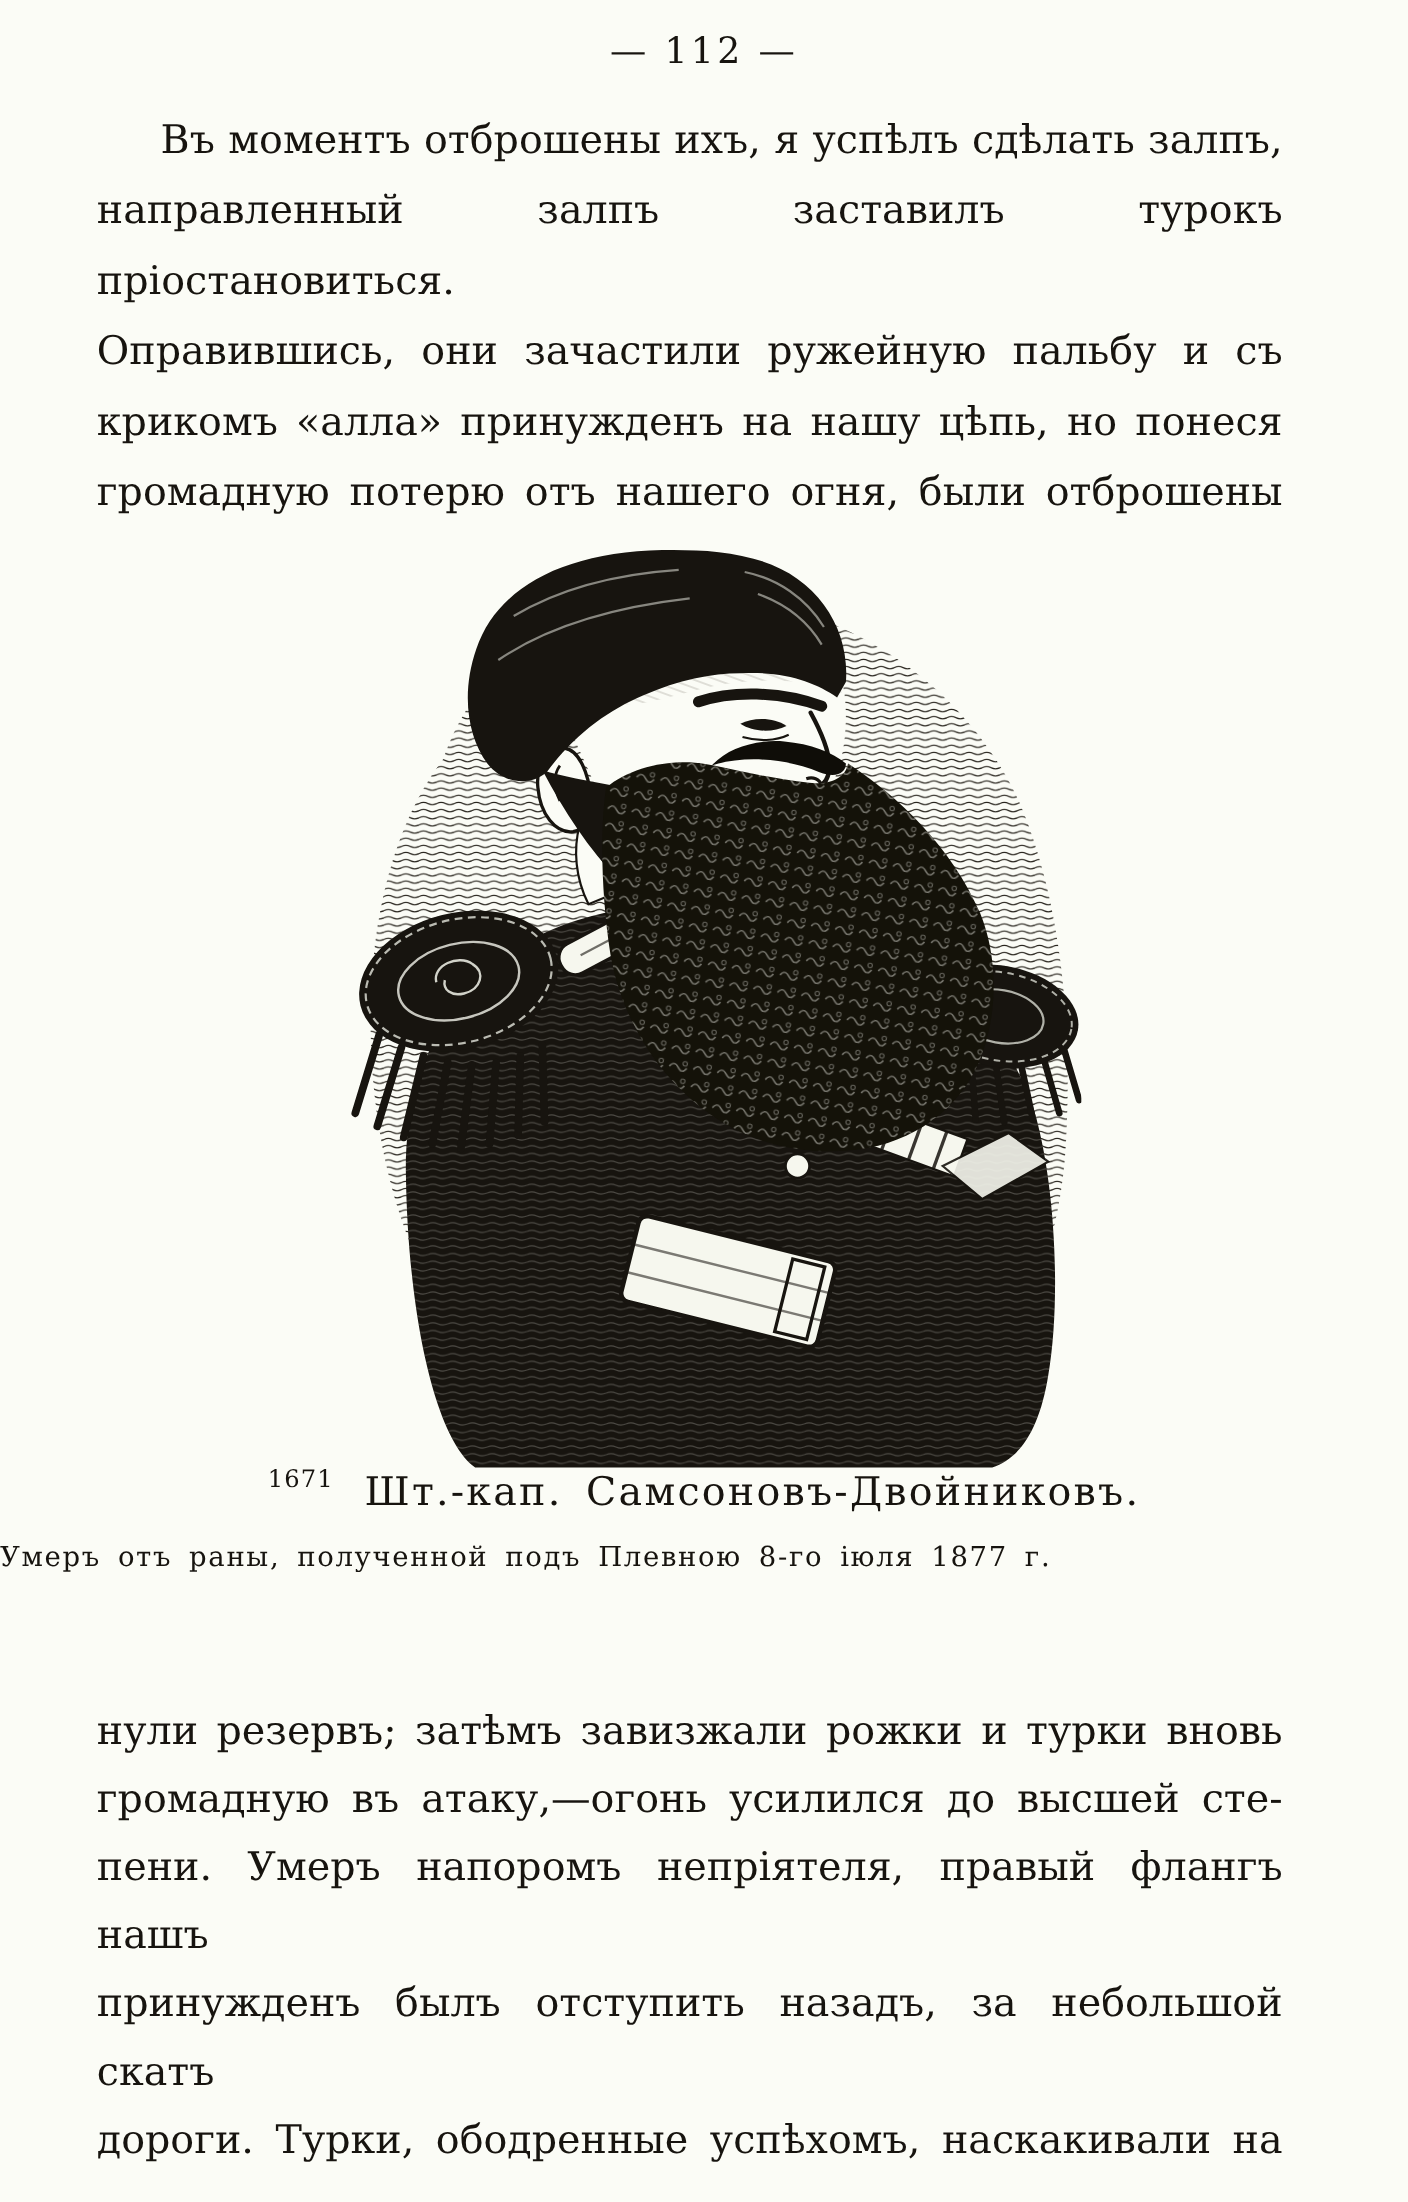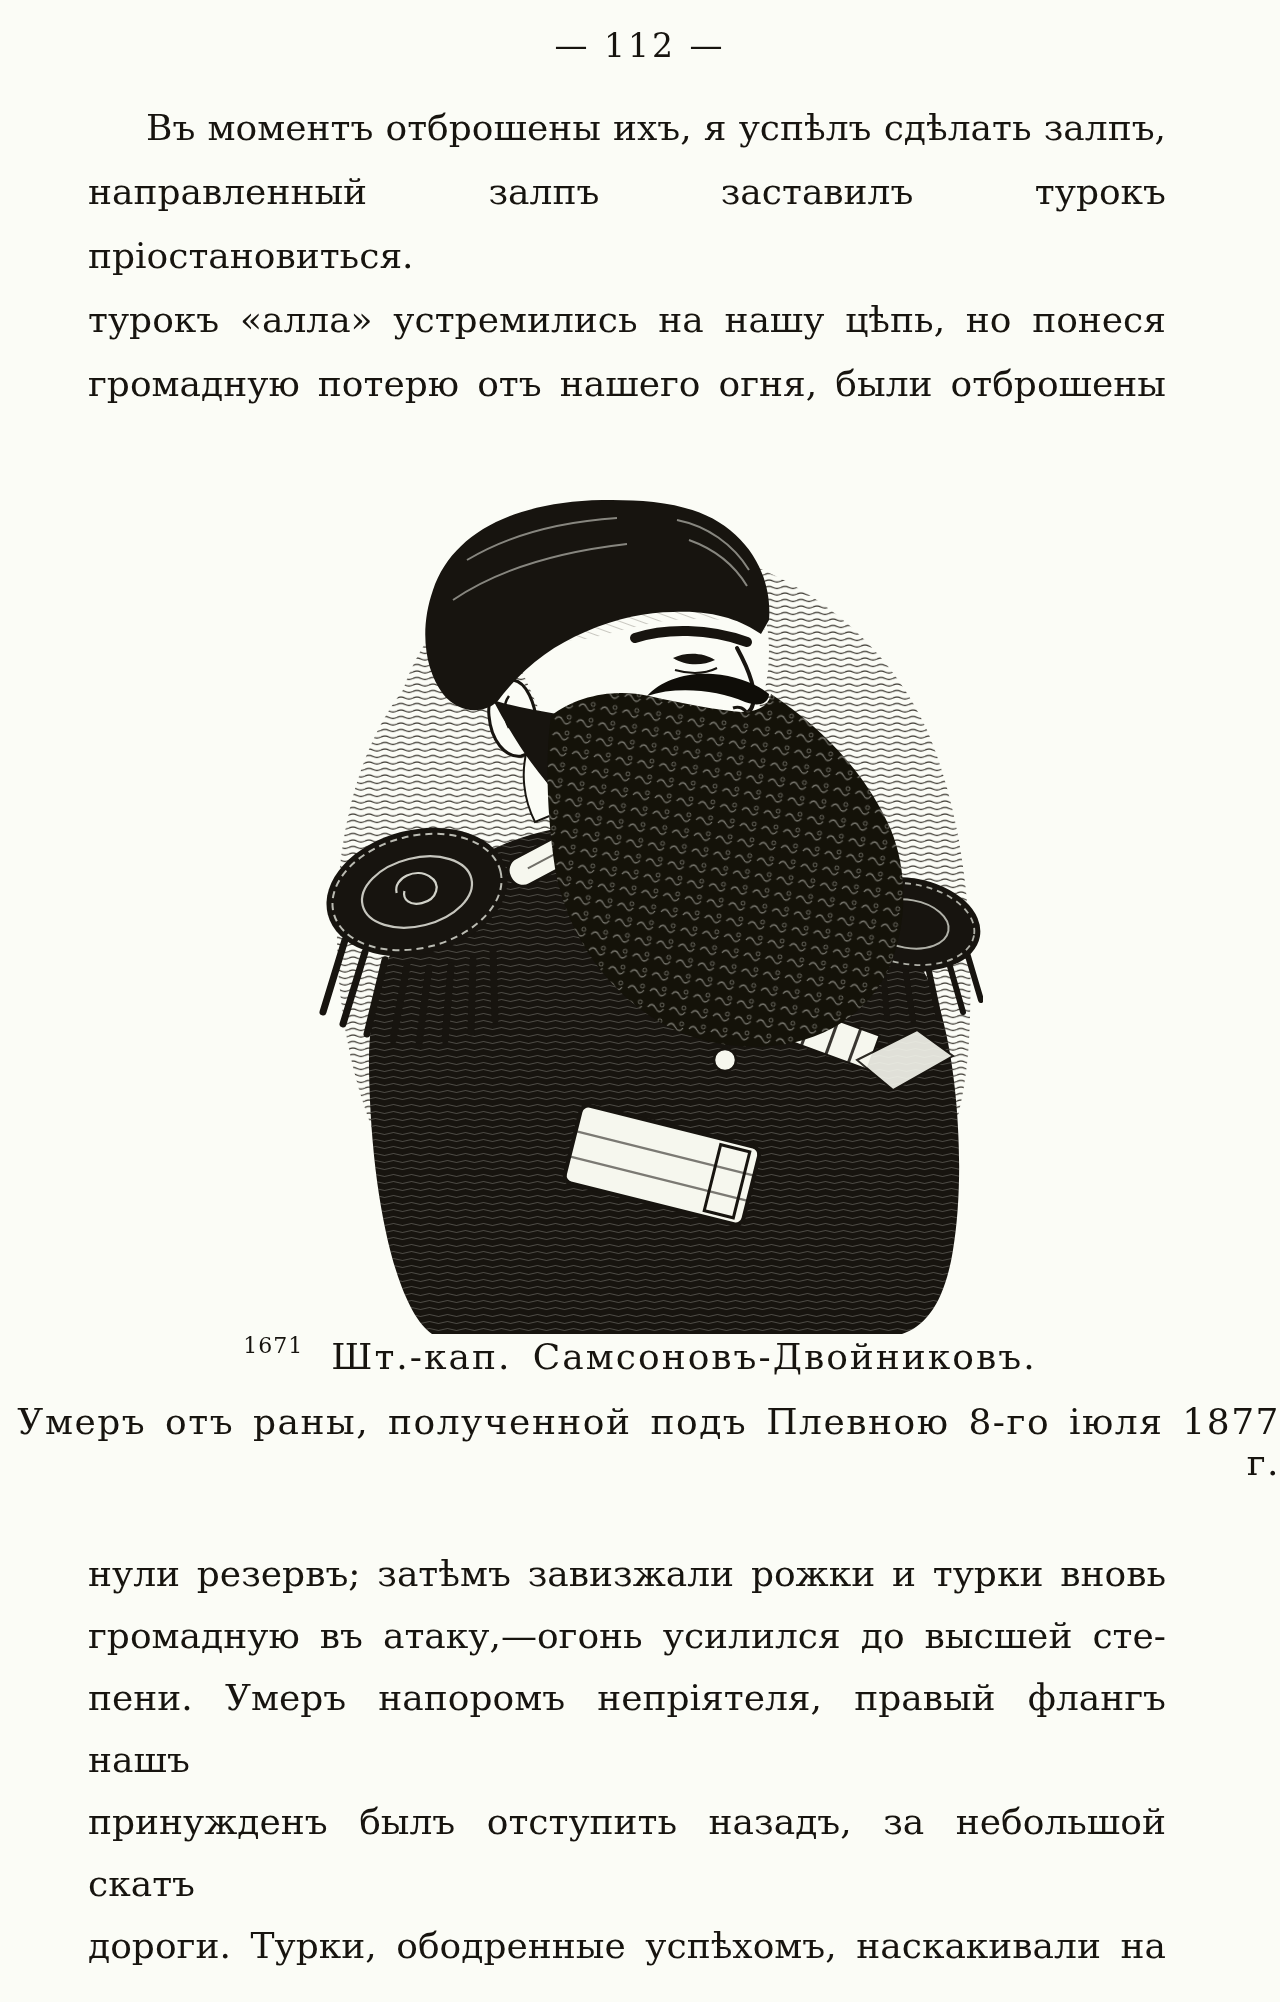--- a/index.html
+++ b/index.html
@@ -38,34 +38,35 @@
   }
   .fig-num{
     font-size:22px; letter-spacing:1px;
     vertical-align:16px; margin-right:28px;
   }
   .fig-caption{
     font-size:36px; letter-spacing:2px; word-spacing:8px;
   }
   .subcaption{
     position:absolute; top:1401px; left:0; width:100%;
-    text-align:right; font-size:36px; letter-spacing:1.5px; word-spacing:6px;
+    text-align:left; font-size:25px; letter-spacing:1.5px; word-spacing:6px;
   }
 </style>
 </head>
 <body>
 
 <div class="page">
 
   <div class="page-number">— 112 —</div>
 
   <div class="para para-top">
       <div class="line indent">Въ моментъ отброшены ихъ, я успѣлъ сдѣлать залпъ,</div>
       <div class="line">направленный залпъ заставилъ турокъ пріостановиться.</div>
-      <div class="line">турокъ «алла» устремились на нашу цѣпь, но понеся</div>
+      <div class="line">Оправившись, они зачастили ружейную пальбу и съ</div>
+      <div class="line">крикомъ «алла» принужденъ на нашу цѣпь, но понеся</div>
       <div class="line">громадную потерю отъ нашего огня, были отброшены</div>
     </div>
 
   <figure class="portrait">
     <svg width="666" height="838" viewBox="0 0 666 838" xmlns="http://www.w3.org/2000/svg">
       <defs>
         <pattern id="bgHatch" width="16" height="6.5" patternUnits="userSpaceOnUse">
           <path d="M0 3 Q4 1 8 3 T16 3" fill="none" stroke="#26221b" stroke-width="1.05"></path>
         </pattern>
         <pattern id="coatLines" width="18" height="7" patternUnits="userSpaceOnUse">

